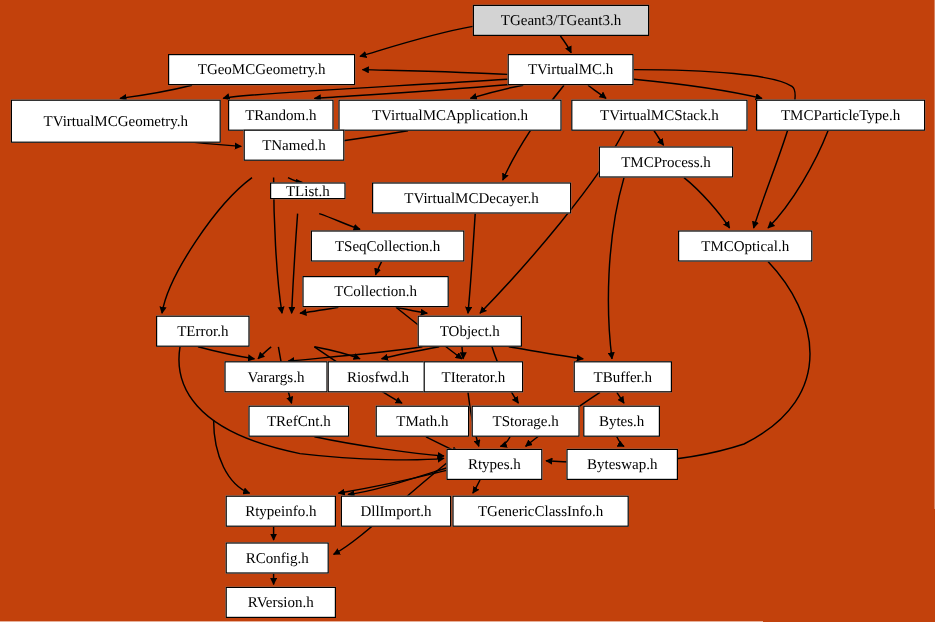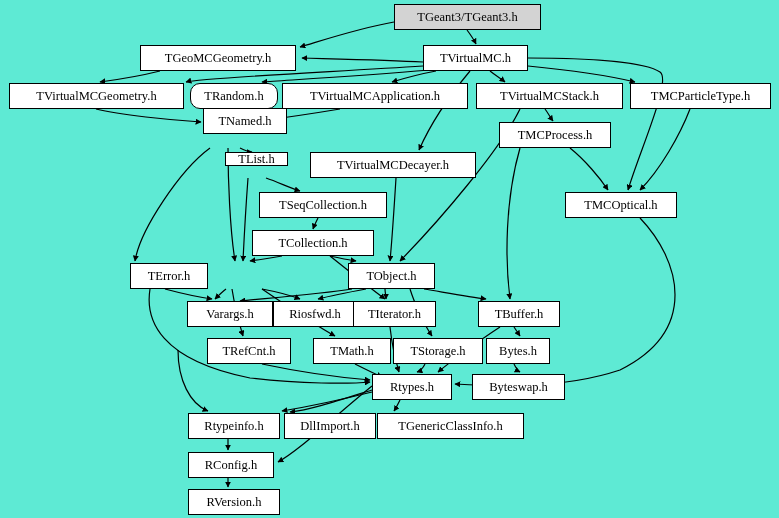--- a/index.html
+++ b/index.html
@@ -4,21 +4,21 @@
 <style>
   html, body {
     margin: 0;
     padding: 0;
     background: #ffffff;
   }
   #canvas {
     position: relative;
     width: 779px;
     height: 518px;
-    background: #5eead4;
+    background: #c2410c;
     font-family: "Liberation Serif", serif;
     overflow: hidden;
   }
   svg.edges {
     position: absolute;
     left: 0;
     top: 0;
     width: 779px;
     height: 518px;
     pointer-events: none;
@@ -138,24 +138,24 @@
 
   <div class="node root" style="left:394px;top:4px;width:147px;height:26px;">
       <span>TGeant3/TGeant3.h</span>
     </div>
   <div class="node" style="left:140px;top:45px;width:156px;height:26px;">
       <span>TGeoMCGeometry.h</span>
     </div>
   <div class="node" style="left:423px;top:45px;width:105px;height:26px;">
       <span>TVirtualMC.h</span>
     </div>
-  <div class="node" style="left:9px;top:83px;width:175px;height:26px;">
+  <div class="node" style="left:9px;top:83px;width:175px;height:36px;">
       <span>TVirtualMCGeometry.h</span>
     </div>
-  <div class="node" style="left:190px;top:83px;width:88px;height:26px;border-radius:10px;">
+  <div class="node" style="left:190px;top:83px;width:88px;height:26px;">
       <span>TRandom.h</span>
     </div>
   <div class="node" style="left:282px;top:83px;width:186px;height:26px;">
       <span>TVirtualMCApplication.h</span>
     </div>
   <div class="node" style="left:476px;top:83px;width:147px;height:26px;">
       <span>TVirtualMCStack.h</span>
     </div>
   <div class="node" style="left:630px;top:83px;width:141px;height:26px;">
       <span>TMCParticleType.h</span>

